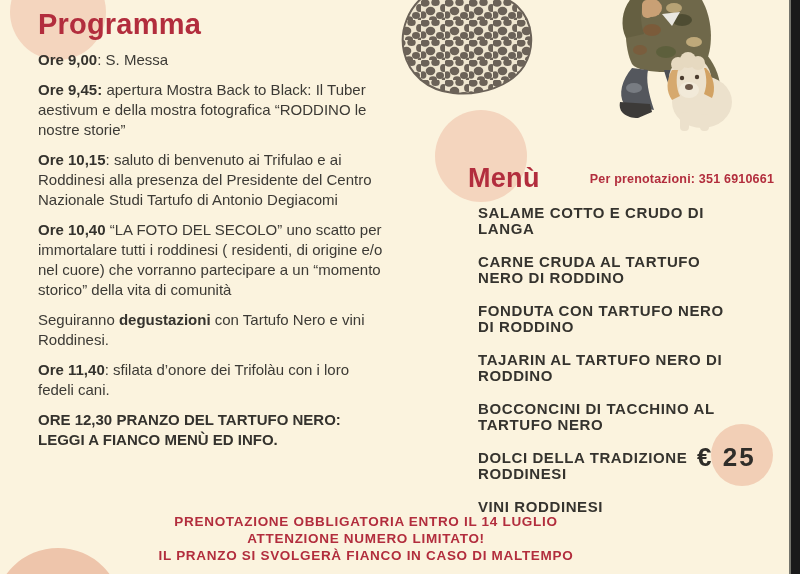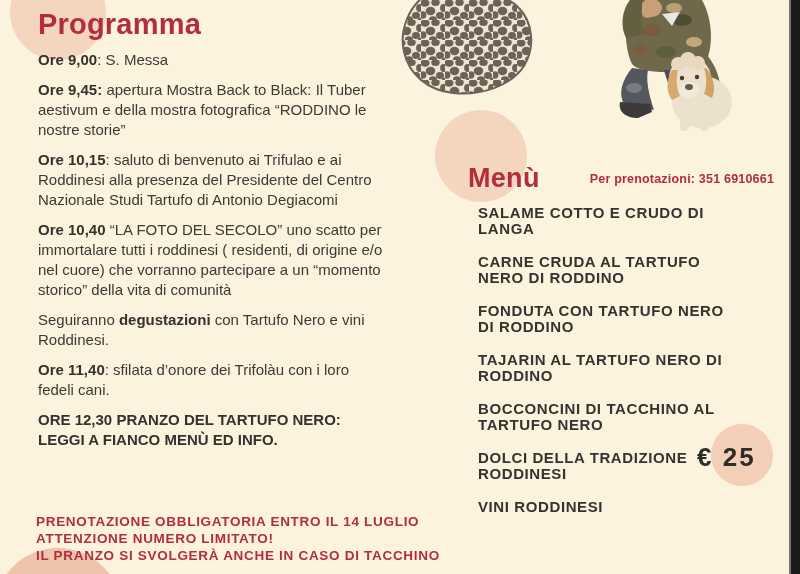--- a/index.html
+++ b/index.html
@@ -45,21 +45,21 @@
   }
   #menu-items{margin-top:11px;}
   .menu-item{
     font-size:15px;font-weight:bold;color:#35332e;letter-spacing:0.6px;
     line-height:16px;margin-bottom:17px;width:264px;
   }
   #price-text{
     position:absolute;left:697px;top:442px;z-index:2;
     font-size:26px;font-weight:bold;color:#2f2d29;letter-spacing:2px;
   }
-  #footer{position:absolute;left:36px;top:513px;width:660px;z-index:2;}
+  #footer{position:absolute;left:36px;top:513px;width:660px;text-align:center;z-index:2;}
   .footer-line{
     font-size:13.5px;font-weight:bold;color:var(--accent-red);
     line-height:17px;letter-spacing:0.7px;
   }
 </style>
 </head>
 <body>
 
 <div id="flyer">
 
@@ -155,17 +155,17 @@
         <div class="menu-item">DOLCI DELLA TRADIZIONE RODDINESI</div>
         <div class="menu-item">VINI RODDINESI</div>
       </div>
   </div>
 
   <div id="price-text">€ 25</div>
 
   <div id="footer">
       <div class="footer-line">PRENOTAZIONE OBBLIGATORIA ENTRO IL 14 LUGLIO</div>
       <div class="footer-line">ATTENZIONE NUMERO LIMITATO!</div>
-      <div class="footer-line">IL PRANZO SI SVOLGERÀ ANCHE IN CASO DI TACCHINO</div>
+      <div class="footer-line">IL PRANZO SI SVOLGERÀ FIANCO IN CASO DI MALTEMPO</div>
     </div>
 
   <div id="edge-right"></div>
 </div>
 
 </body></html>

